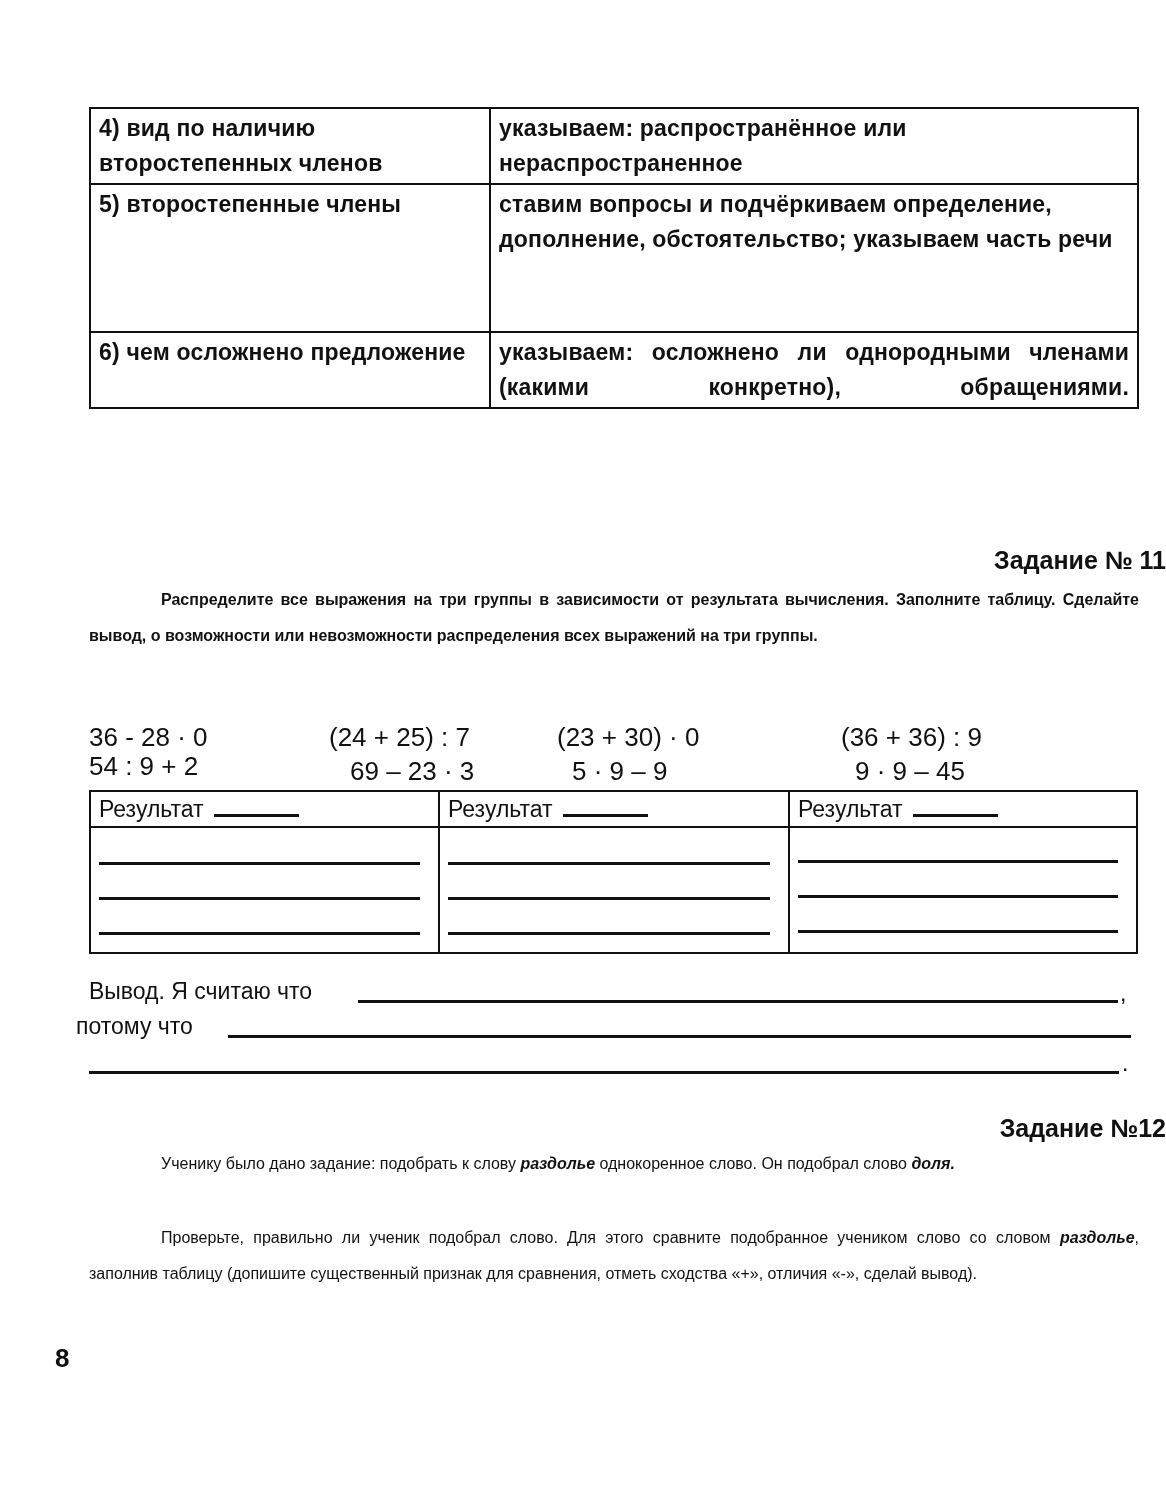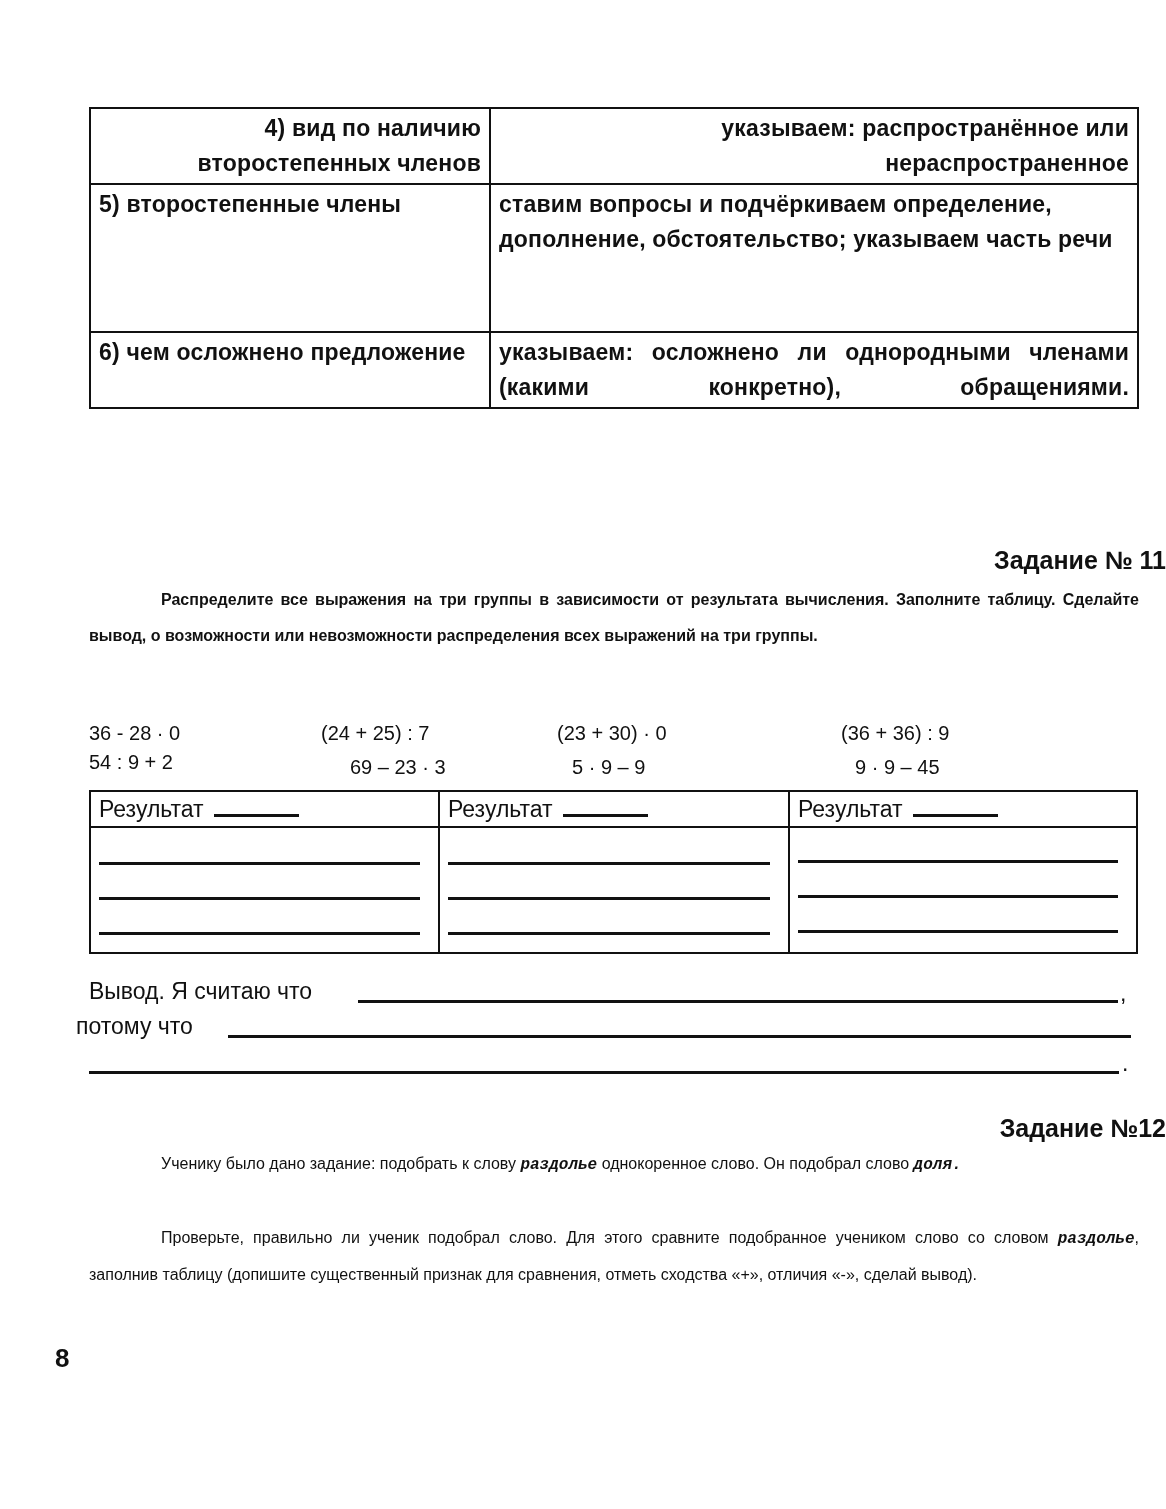--- a/index.html
+++ b/index.html
@@ -13,36 +13,36 @@
     border-collapse: collapse; table-layout: fixed;
   }
   .top-table td {
     border: 2px solid #111; vertical-align: top;
     font-weight: bold; font-size: 23px; line-height: 35px;
     padding: 2px 8px; letter-spacing: 0.2px;
   }
   .top-table td.c1 { width: 382px; }
   .top-table td.justify { text-align: justify; text-align-last: justify; }
   .row1 td { height: 68px; }
-  .row2 td { height: 68px; text-align: right; }
+  .row2 td { height: 68px; }
   .row3 td { height: 142px; }
   .row4 td { height: 68px; }
 
   .heading {
     position: absolute; left: 0; width: 1166px; text-align: right;
     font-weight: bold; font-size: 25px;
   }
   .para {
     position: absolute; left: 89px; width: 1050px;
     font-size: 16px; line-height: 36px; text-align: justify;
   }
   .para.bold { font-weight: bold; }
   .indent { display: inline-block; width: 72px; }
 
-  .expr { position: absolute; font-size: 20px; white-space: nowrap; }
+  .expr { position: absolute; font-size: 26px; white-space: nowrap; }
 
   
   .res-table {
     position: absolute; left: 89px; top: 790px; width: 1049px; height: 164px;
     border: 2px solid #111; box-sizing: border-box;
     display: grid; grid-template-columns: 349px 350px 346px;
   }
   .res-col { border-right: 2px solid #111; position: relative; }
   .res-col:last-child { border-right: none; }
   .res-head {
@@ -51,21 +51,21 @@
   }
   .res-head .blank {
     display: inline-block; width: 85px; border-bottom: 3px solid #111;
     margin-left: 10px; height: 18px; vertical-align: baseline;
   }
   .wline {
     position: absolute; left: 8px; right: 18px; border-bottom: 3px solid #111; height: 0;
   }
   .fill-line { position: absolute; border-bottom: 3px solid #111; height: 0; }
   .txt { position: absolute; font-size: 23px; white-space: nowrap; }
-  .bi { font-weight: bold; font-style: italic; font-family: Liberation Mono, monospace; }
+  .bi { font-weight: bold; font-style: italic; }
   .page-num { position: absolute; left: 55px; top: 1343px; font-size: 26px; font-weight: bold; }
 </style>
 </head>
 <body>
 
 <table class="top-table">
   <tbody>
   <tr class="row2">
     <td class="c1">4) вид по наличию второстепенных членов</td>
     <td>указываем: распространённое или нераспространенное</td>
@@ -78,21 +78,21 @@
     <td class="c1">6) чем осложнено предложение</td>
     <td class="justify">указываем: осложнено ли однородными членами (какими конкретно), обращениями.</td>
   </tr>
 </tbody>
   </table>
 
 <div class="heading" style="top:546px;">Задание № 11</div>
 <div class="para bold" style="top:582px;"><span class="indent"></span><span>Распределите все выражения на три группы в зависимости от результата вычисления. Заполните таблицу. Сделайте вывод, о возможности или невозможности распределения всех выражений на три группы.</span></div>
 
 <div class="expr" style="left:89px; top:722px;">36 - 28 · 0</div>
-<div class="expr" style="left:321px; top:722px;">(24 + 25) : 7</div>
+<div class="expr" style="left:329px; top:722px;">(24 + 25) : 7</div>
 <div class="expr" style="left:557px; top:722px;">(23 + 30) · 0</div>
 <div class="expr" style="left:841px; top:722px;">(36 + 36) : 9</div>
 <div class="expr" style="left:89px; top:751px;text-align:center;">54 : 9 + 2</div>
 <div class="expr" style="left:334px; top:756px;margin-left:16px;">69 – 23 · 3</div>
 <div class="expr" style="left:572px; top:756px;">5 · 9 – 9</div>
 <div class="expr" style="left:855px; top:756px;">9 · 9 – 45</div>
 
 <div class="res-table">
   <div class="res-col">
     <div class="res-head"><span>Результат</span><span class="blank"></span></div>

